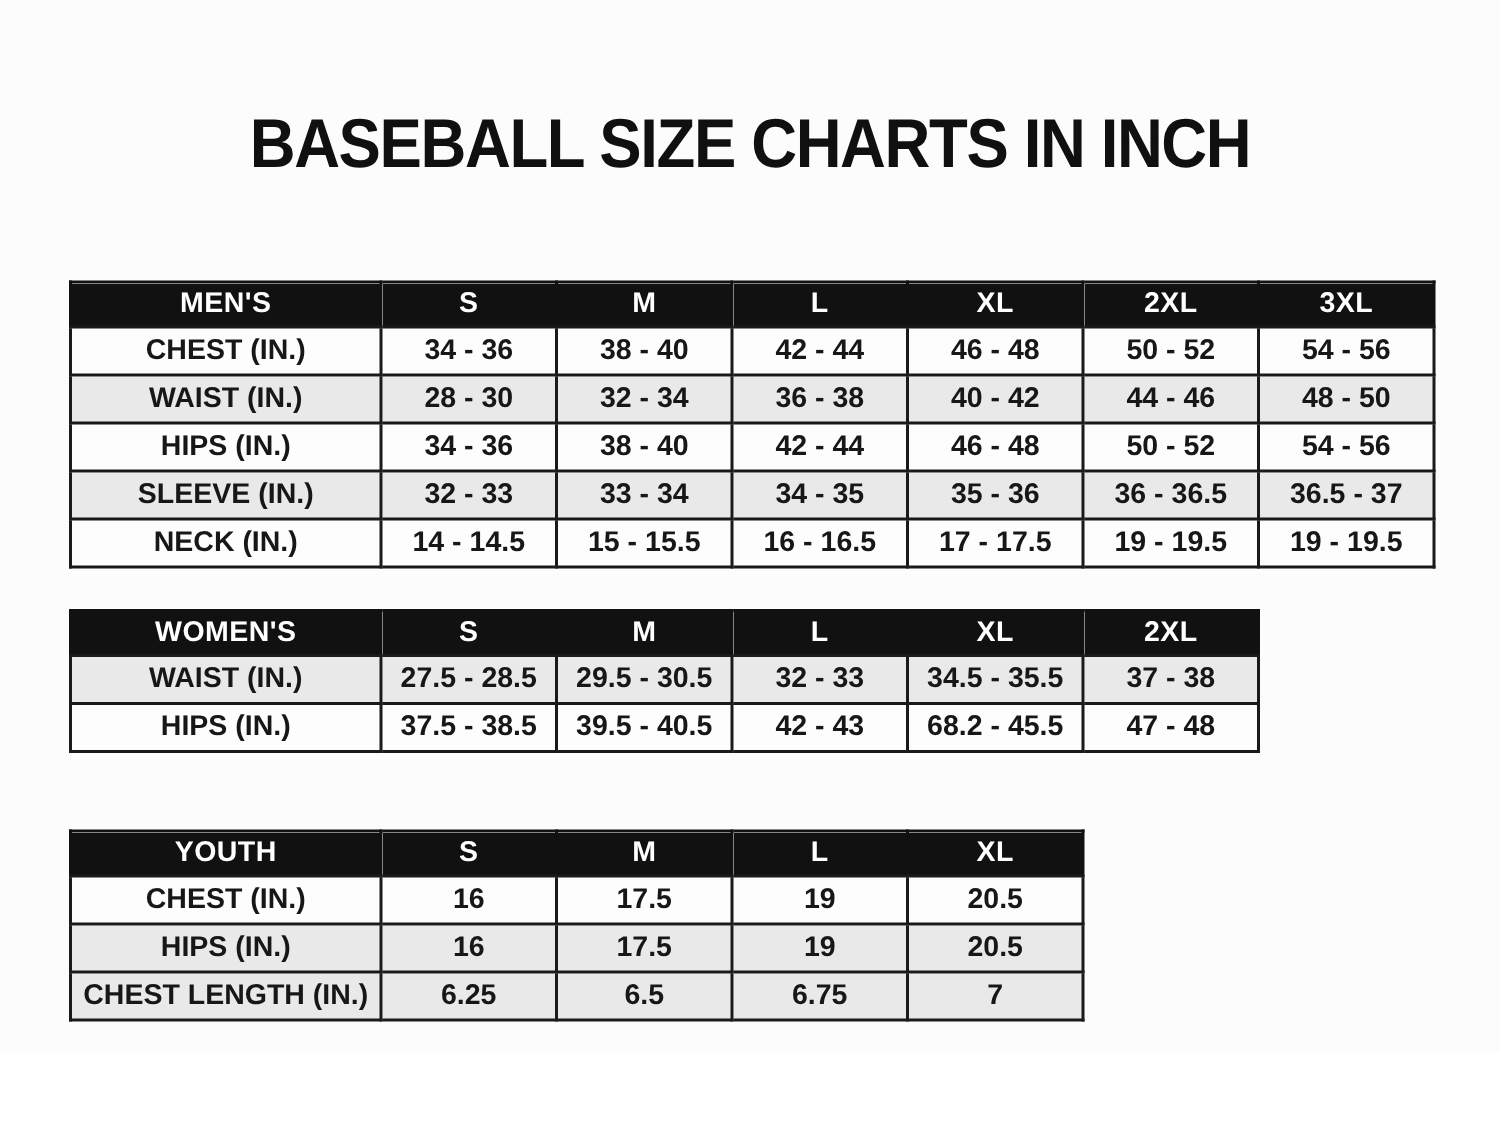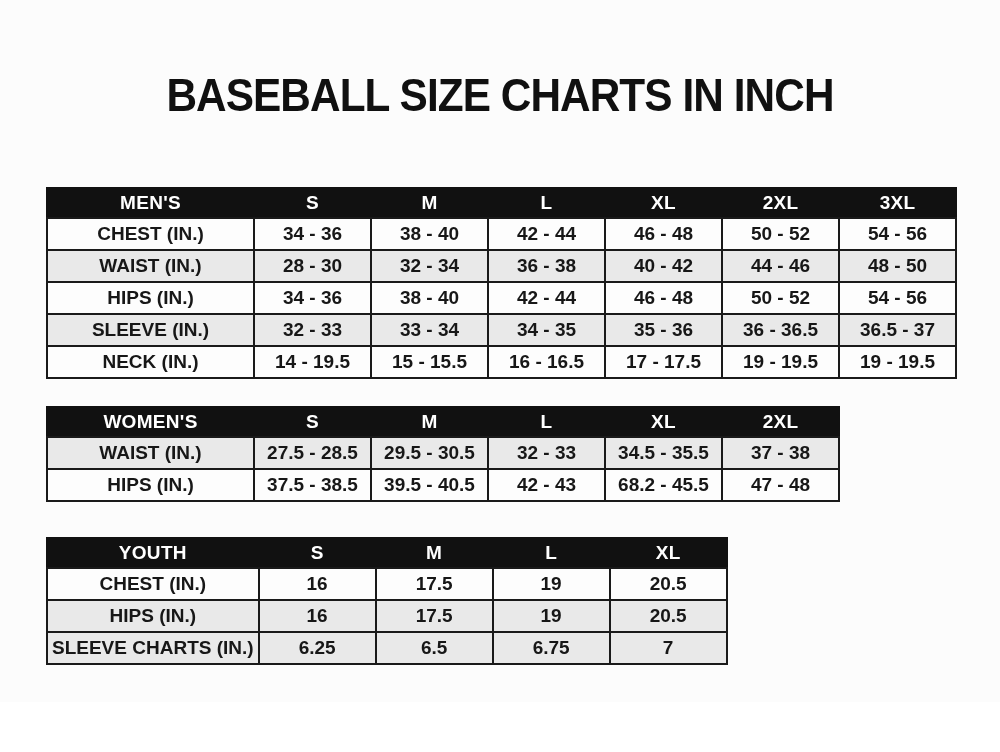--- a/index.html
+++ b/index.html
@@ -28,21 +28,21 @@
     letter-spacing: -1px;
     transform: scaleX(0.92);
     transform-origin: 50% 50%;
     white-space: nowrap;
   }
   table.size-table {
     border-collapse: collapse;
     table-layout: fixed;
     margin: 0 0 27px 0;
   }
-  table.size-table[data-table="1"] { margin-bottom: 35px; }
+  table.size-table[data-table="1"] { margin-bottom: 51px; }
   table.size-table[data-table="2"] { margin-bottom: 0; }
   .size-table col.label-col  { width: 207px; }
   .size-table col.size-col   { width: 117px; }
   .size-table th, .size-table td {
     border: 2px solid var(--border-color, #1a1a1a);
     padding: 0 4px;
     text-align: center;
     vertical-align: middle;
     font-size: 19px;
     font-weight: bold;
@@ -125,21 +125,21 @@
           <td>SLEEVE (IN.)</td>
           <td>32 - 33</td>
           <td>33 - 34</td>
           <td>34 - 35</td>
           <td>35 - 36</td>
           <td>36 - 36.5</td>
           <td>36.5 - 37</td>
         </tr>
         <tr>
           <td>NECK (IN.)</td>
-          <td>14 - 19.5</td>
+          <td>14 - 14.5</td>
           <td>15 - 15.5</td>
           <td>16 - 16.5</td>
           <td>17 - 17.5</td>
           <td>19 - 19.5</td>
           <td>19 - 19.5</td>
         </tr>
       </tbody>
     </table>
   <table class="size-table" data-table="1">
       <colgroup>
@@ -205,21 +205,21 @@
           <td>20.5</td>
         </tr>
         <tr class="alt">
           <td>HIPS (IN.)</td>
           <td>16</td>
           <td>17.5</td>
           <td>19</td>
           <td>20.5</td>
         </tr>
         <tr class="alt">
-          <td>SLEEVE CHARTS (IN.)</td>
+          <td>CHEST LENGTH (IN.)</td>
           <td>6.25</td>
           <td>6.5</td>
           <td>6.75</td>
           <td>7</td>
         </tr>
       </tbody>
     </table>
 </div>
 
 </body></html>

